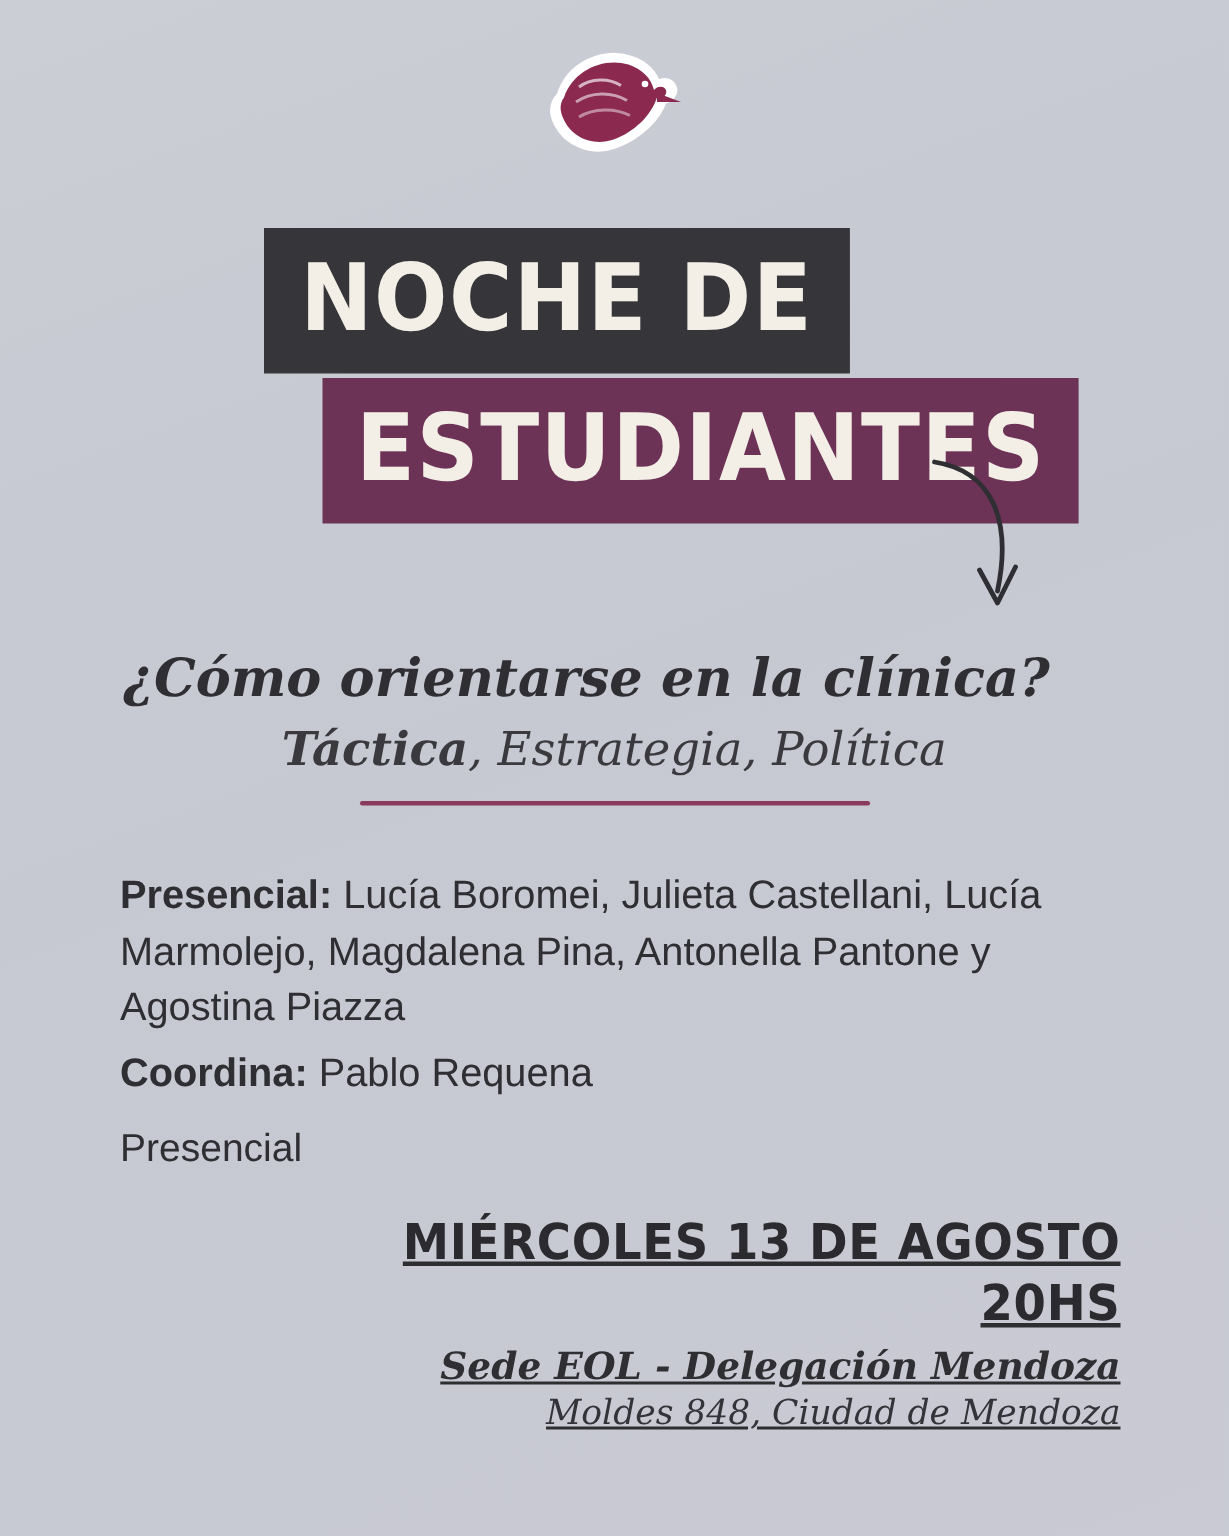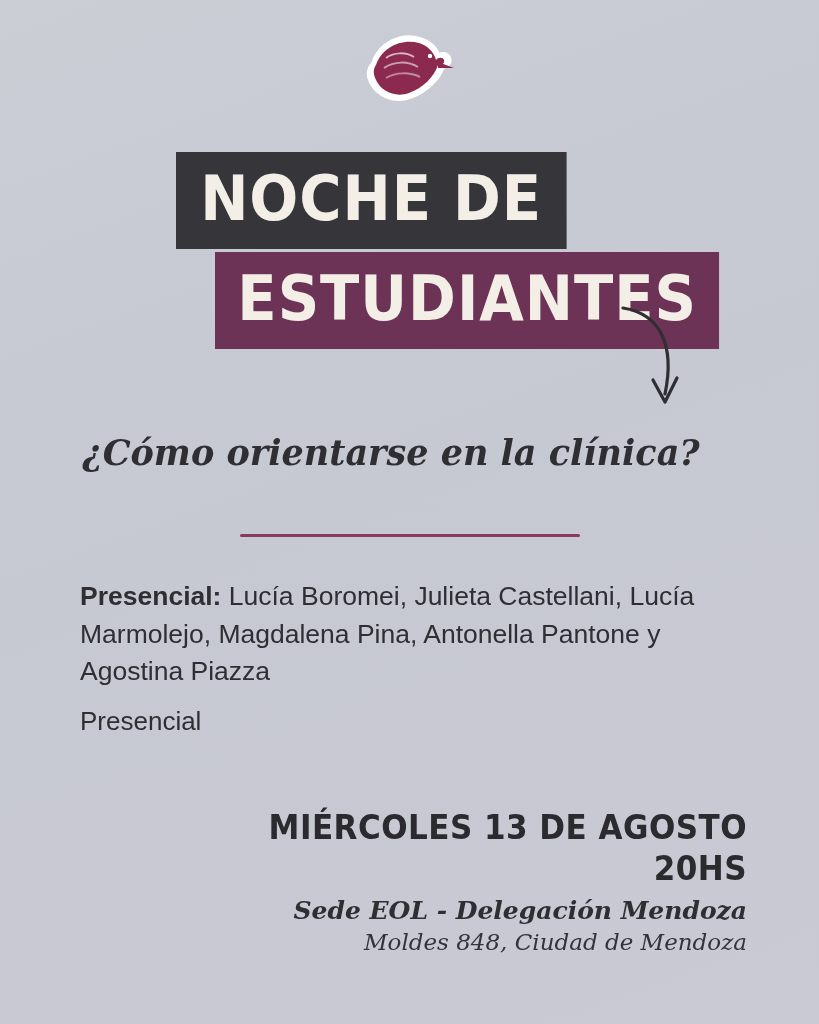--- a/index.html
+++ b/index.html
@@ -152,20 +152,21 @@
     display: block;
     margin-top: 6px;
   }
 
   
   .date-block {
     position: absolute;
     top: 808px;
     right: 72px;
     text-align: right;
+    text-decoration: underline;
   }
   .date-line1 {
     font-family: "DejaVu Sans", sans-serif;
     font-weight: bold;
     font-size: 33px;
     letter-spacing: 0.5px;
     color: #2b2b2f;
     transform: scaleX(0.94);
     transform-origin: right center;
   }
@@ -218,24 +219,30 @@
   <div class="title-2">ESTUDIANTES</div>
 
   <div class="arrow">
     <svg width="80" height="120" viewBox="0 0 80 120" xmlns="http://www.w3.org/2000/svg">
       <path d="M8 8 C46 14, 60 46, 50 94" stroke="#2f2f33" stroke-width="3.2" fill="none" stroke-linecap="round"></path>
       <path d="M38 80 L50 102 L62 78" stroke="#2f2f33" stroke-width="3.2" fill="none" stroke-linecap="round" stroke-linejoin="round"></path>
     </svg>
   </div>
 
   <div class="subtitle-1">¿Cómo orientarse en la clínica?</div>
+  <div class="subtitle-2">
+    <span class="strong">Táctica</span><span>, Estrategia, Política</span>
+  </div>
   <div class="rule"></div>
 
   <div class="credits">
     <span class="lbl">Presencial:</span><span> Lucía Boromei, Julieta Castellani, Lucía Marmolejo, Magdalena Pina, Antonella Pantone y Agostina Piazza</span>
+    <span class="coordina">
+      <span class="lbl">Coordina:</span><span> Pablo Requena</span>
+    </span>
     <span class="presencial">Presencial</span>
   </div>
 
   <div class="date-block">
     <div class="date-line1">MIÉRCOLES 13 DE AGOSTO</div>
     <div class="date-line2">20HS</div>
     <div class="venue">Sede EOL - Delegación Mendoza</div>
     <div class="address">Moldes 848, Ciudad de Mendoza</div>
   </div>
 

